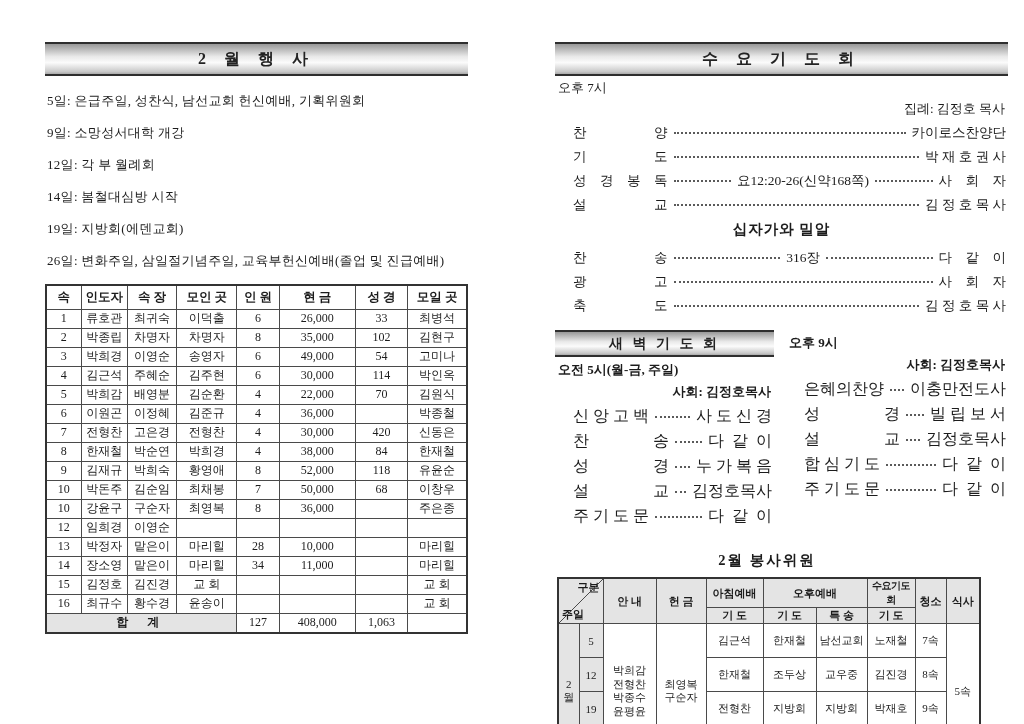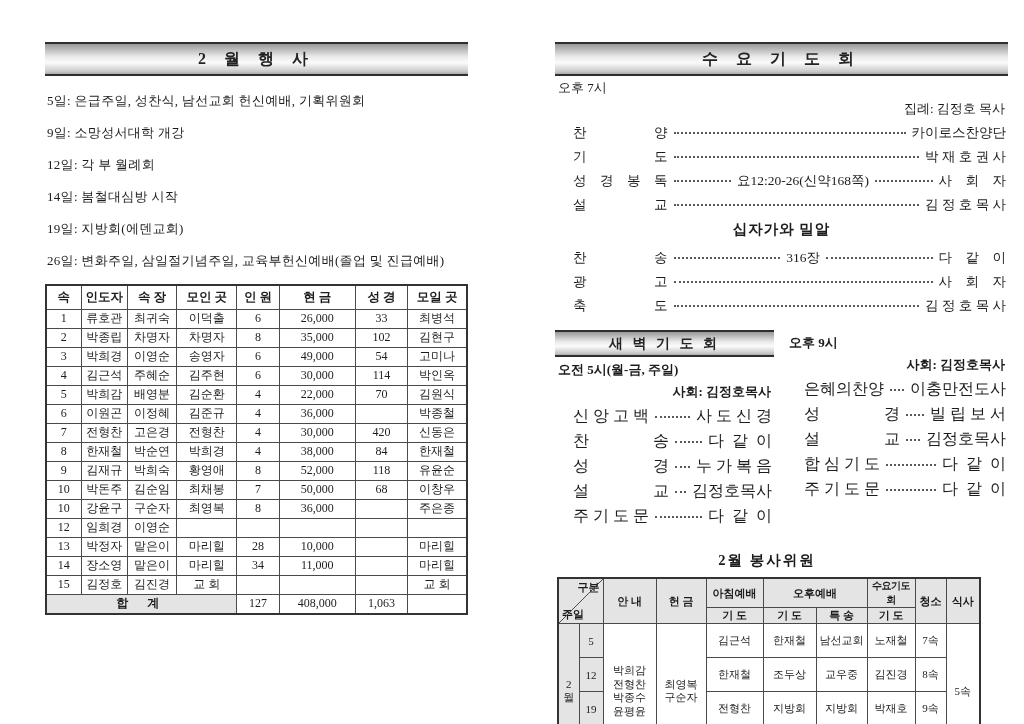--- a/index.html
+++ b/index.html
@@ -282,20 +282,30 @@
           <td>15</td>
           <td>김정호</td>
           <td>김진경</td>
           <td>교 회</td>
           <td></td>
           <td></td>
           <td></td>
           <td>교 회</td>
         </tr>
 
+        <tr>
+          <td>16</td>
+          <td>최규수</td>
+          <td>황수경</td>
+          <td>윤송이</td>
+          <td></td>
+          <td></td>
+          <td></td>
+          <td>교 회</td>
+        </tr>
       </tbody>
     <tbody>
         <tr style="height:20px;">
       <td colspan="4" class="total-label">합  계</td>
       <td>127</td>
       <td>408,000</td>
       <td>1,063</td>
       <td></td>
     </tr>
   </tbody>

